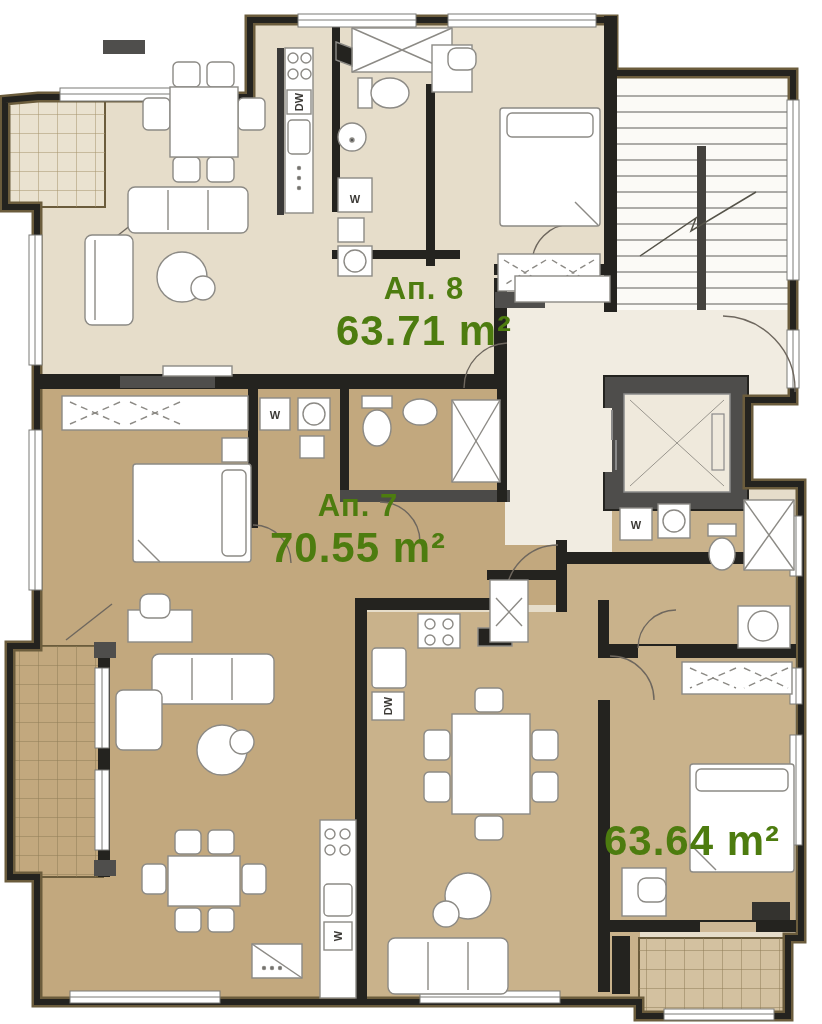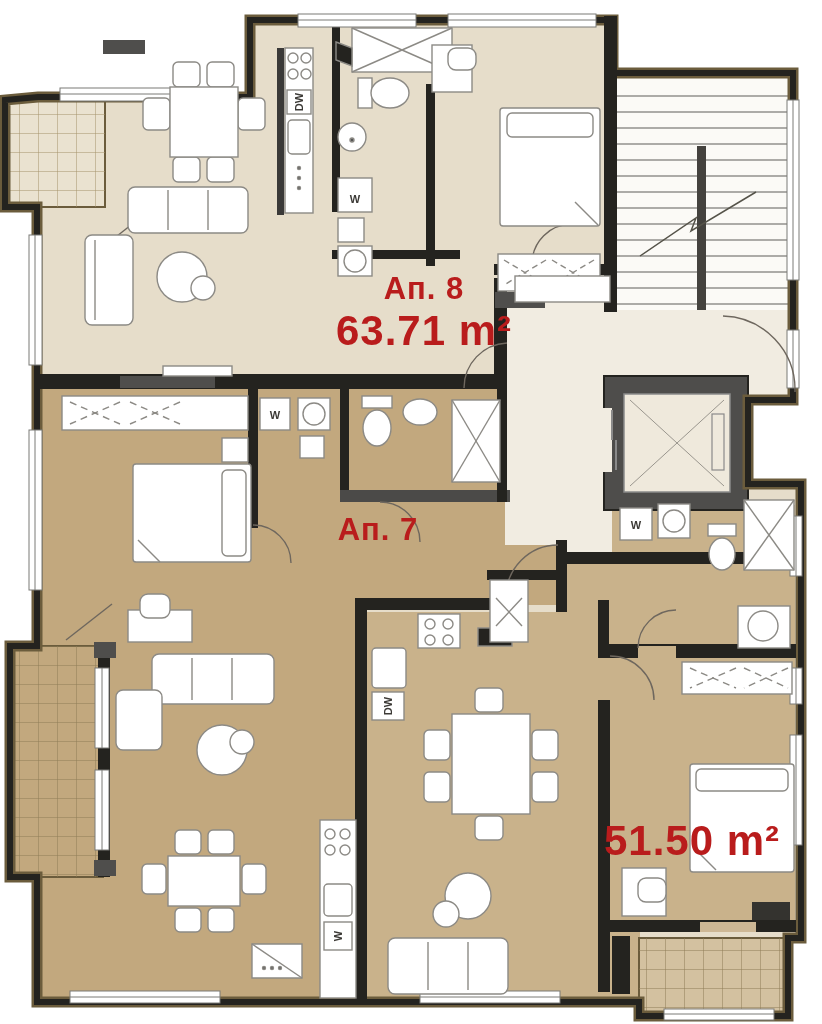--- a/index.html
+++ b/index.html
@@ -8,21 +8,21 @@
     width:822px;height:1024px;
     background:#ffffff;
     font-family:"Liberation Sans", sans-serif;
     overflow:hidden;
   }
   .plan svg{position:absolute;left:0;top:0;}
   .room-label{
     position:absolute;
     transform:translate(-50%,-50%);
     text-align:center;
-    color:#b91c1c;
+    color:#4d7c0f;
     font-weight:bold;
     line-height:1.12;
     white-space:nowrap;
     letter-spacing:1px;
   }
   .rl-name{font-size:31px;}
   .rl-area{font-size:42px;}
   .svgtext{font-family:"Liberation Sans", sans-serif;font-size:11px;fill:#3c3a36;font-weight:bold;}
 </style>
 </head>
@@ -352,19 +352,20 @@
     <text class="svgtext" text-anchor="middle" dominant-baseline="central" transform="translate(388,706) rotate(-90)">DW</text>
   </g>
 </svg>
 
 <div class="room-label" style="left:424px;top:313px;">
   <div class="rl-name">Ап. 8</div>
   <div class="rl-area">63.71 m²</div>
 </div>
 <div class="room-label" style="left:601px;top:347px;">
 </div>
-<div class="room-label" style="left:378px;top:530px;">
+<div class="room-label" style="left:358px;top:530px;">
   <div class="rl-name">Ап. 7</div>
+  <div class="rl-area">70.55 m²</div>
 </div>
 <div class="room-label" style="left:692px;top:841px;">
-  <div class="rl-area">51.50 m²</div>
+  <div class="rl-area">63.64 m²</div>
 </div>
 </div>
 
 </body></html>

